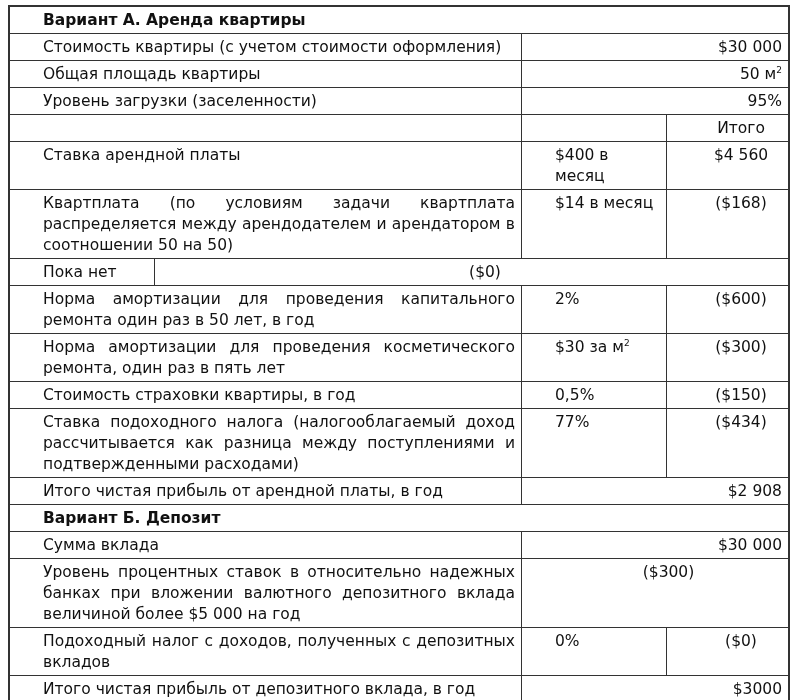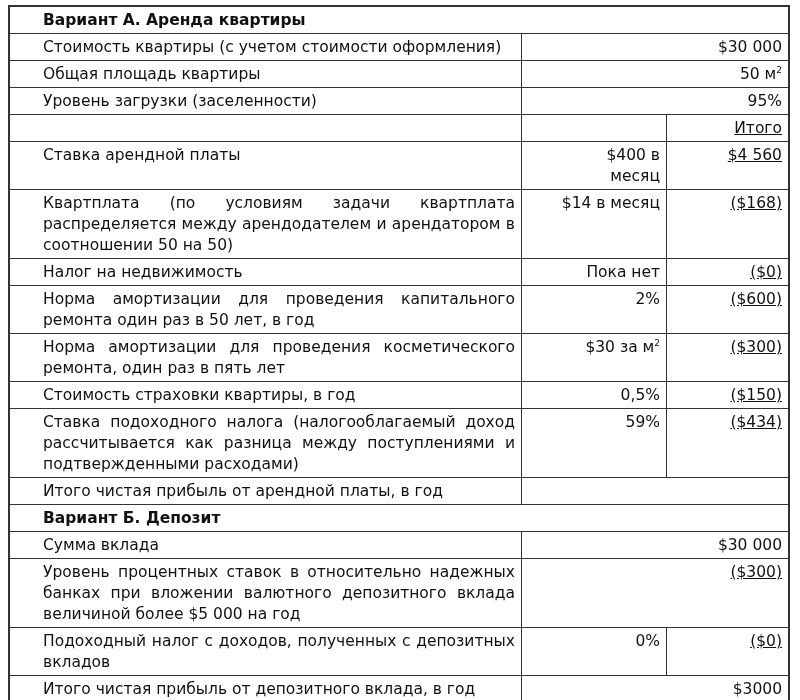--- a/index.html
+++ b/index.html
@@ -3,22 +3,22 @@
   <meta charset="utf-8">
   <style>
     html, body { margin: 0; padding: 0; background: #ffffff; }
     body { width: 800px; height: 700px; position: relative; font-family: "DejaVu Sans", sans-serif; color: #111; }
     .tbl { position: absolute; left: 8px; top: 5px; width: 782px; border: 2px solid #333; box-sizing: border-box; }
     .row { display: flex; border-bottom: 1.5px solid #333; box-sizing: border-box; }
     .row:last-child { border-bottom: none; }
     .cell { box-sizing: border-box; padding: 3px 6px 2px 6px; font-size: 15.5px; line-height: 21px; margin-left: 27px; }
     .c-label { width: 485px; border-right: 1.5px solid #333; text-align: justify; }
     .c-span { flex: 1; text-align: right; }
-    .c-mid { width: 118px; border-right: 1.5px solid #333; text-align: right; }
-    .c-tot { flex: 1; text-align: right; text-decoration: underline; }
+    .c-mid { width: 118px; border-right: 1.5px solid #333; text-align: left; }
+    .c-tot { flex: 1; text-align: center; }
     .full { flex: 1; font-weight: bold; }
     sup { font-size: 9px; line-height: 0; vertical-align: 6px; }
     .b-label { width: 470px; border-right: 1.5px solid #333; }
     .b-mid { width: 190px; border-right: 1.5px solid #333; text-align: center; }
     .b-tot { flex: 1; text-align: center; }
     .tall { height: 58px; }
     .tall .b-mid { padding-top: 12px; }
     .tall .b-tot { padding-top: 8px; font-weight: bold; line-height: 22px; }
   </style>
 </head>
@@ -53,47 +53,47 @@
     <div class="cell c-label">Ставка арендной платы</div>
     <div class="cell c-mid">$400 в месяц</div>
     <div class="cell c-tot">$4 560</div>
   </div>
   <div class="row">
     <div class="cell c-label">Квартплата (по условиям задачи квартплата распределяется между арендодателем и арендатором в соотношении 50 на 50)</div>
     <div class="cell c-mid">$14 в месяц</div>
     <div class="cell c-tot">($168)</div>
   </div>
   <div class="row">
-    <div class="cell c-label">Налог на недвижимость</div>
     <div class="cell c-mid">Пока нет</div>
     <div class="cell c-tot">($0)</div>
   </div>
   <div class="row">
     <div class="cell c-label">Норма амортизации для проведения капитального ремонта один раз в 50 лет, в год</div>
     <div class="cell c-mid">2%</div>
     <div class="cell c-tot">($600)</div>
   </div>
   <div class="row">
     <div class="cell c-label">Норма амортизации для проведения косметического ремонта, один раз в пять лет</div>
     <div class="cell c-mid"><span>$30 за м</span><sup>2</sup></div>
     <div class="cell c-tot">($300)</div>
   </div>
   <div class="row">
     <div class="cell c-label">Стоимость страховки квартиры, в год</div>
     <div class="cell c-mid">0,5%</div>
     <div class="cell c-tot">($150)</div>
   </div>
   <div class="row">
     <div class="cell c-label">Ставка подоходного налога (налогооблагаемый доход рассчитывается как разница между поступлениями и подтвержденными расходами)</div>
-    <div class="cell c-mid">59%</div>
+    <div class="cell c-mid">77%</div>
     <div class="cell c-tot">($434)</div>
   </div>
 
   <div class="row">
     <div class="cell c-label">Итого чистая прибыль от арендной платы, в год</div>
+    <div class="cell c-span">$2 908</div>
   </div>
 
   <div class="row">
     <div class="cell full">Вариант Б. Депозит</div>
   </div>
 
   <div class="row">
     <div class="cell c-label">Сумма вклада</div>
     <div class="cell c-span">$30 000</div>
   </div>

